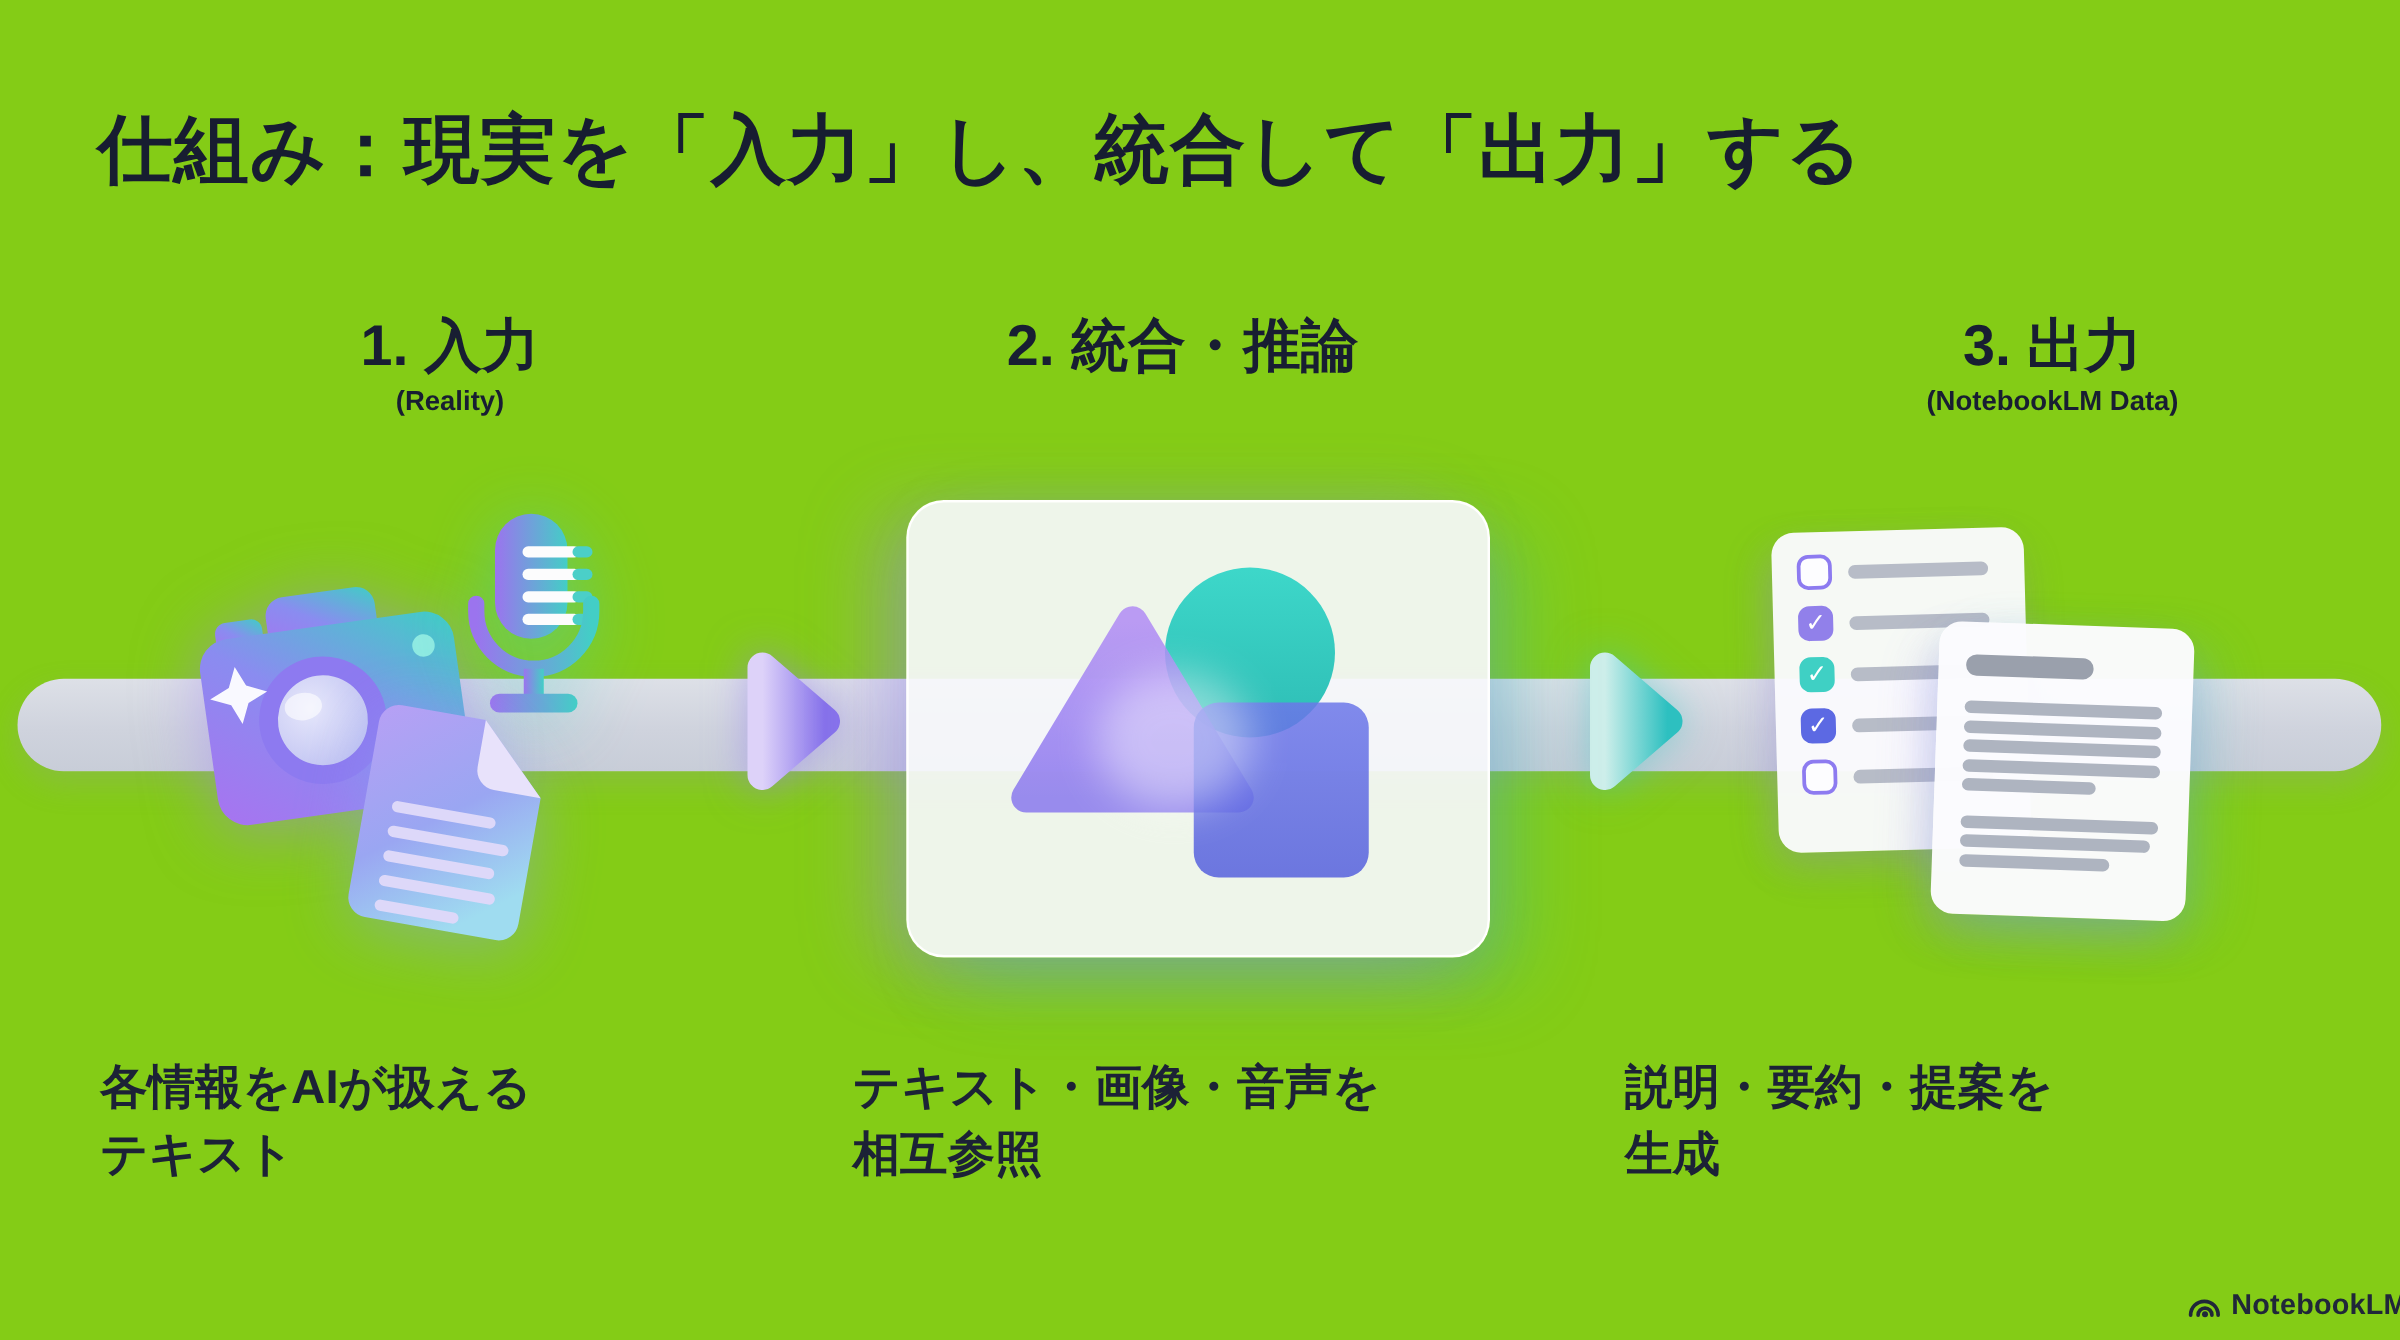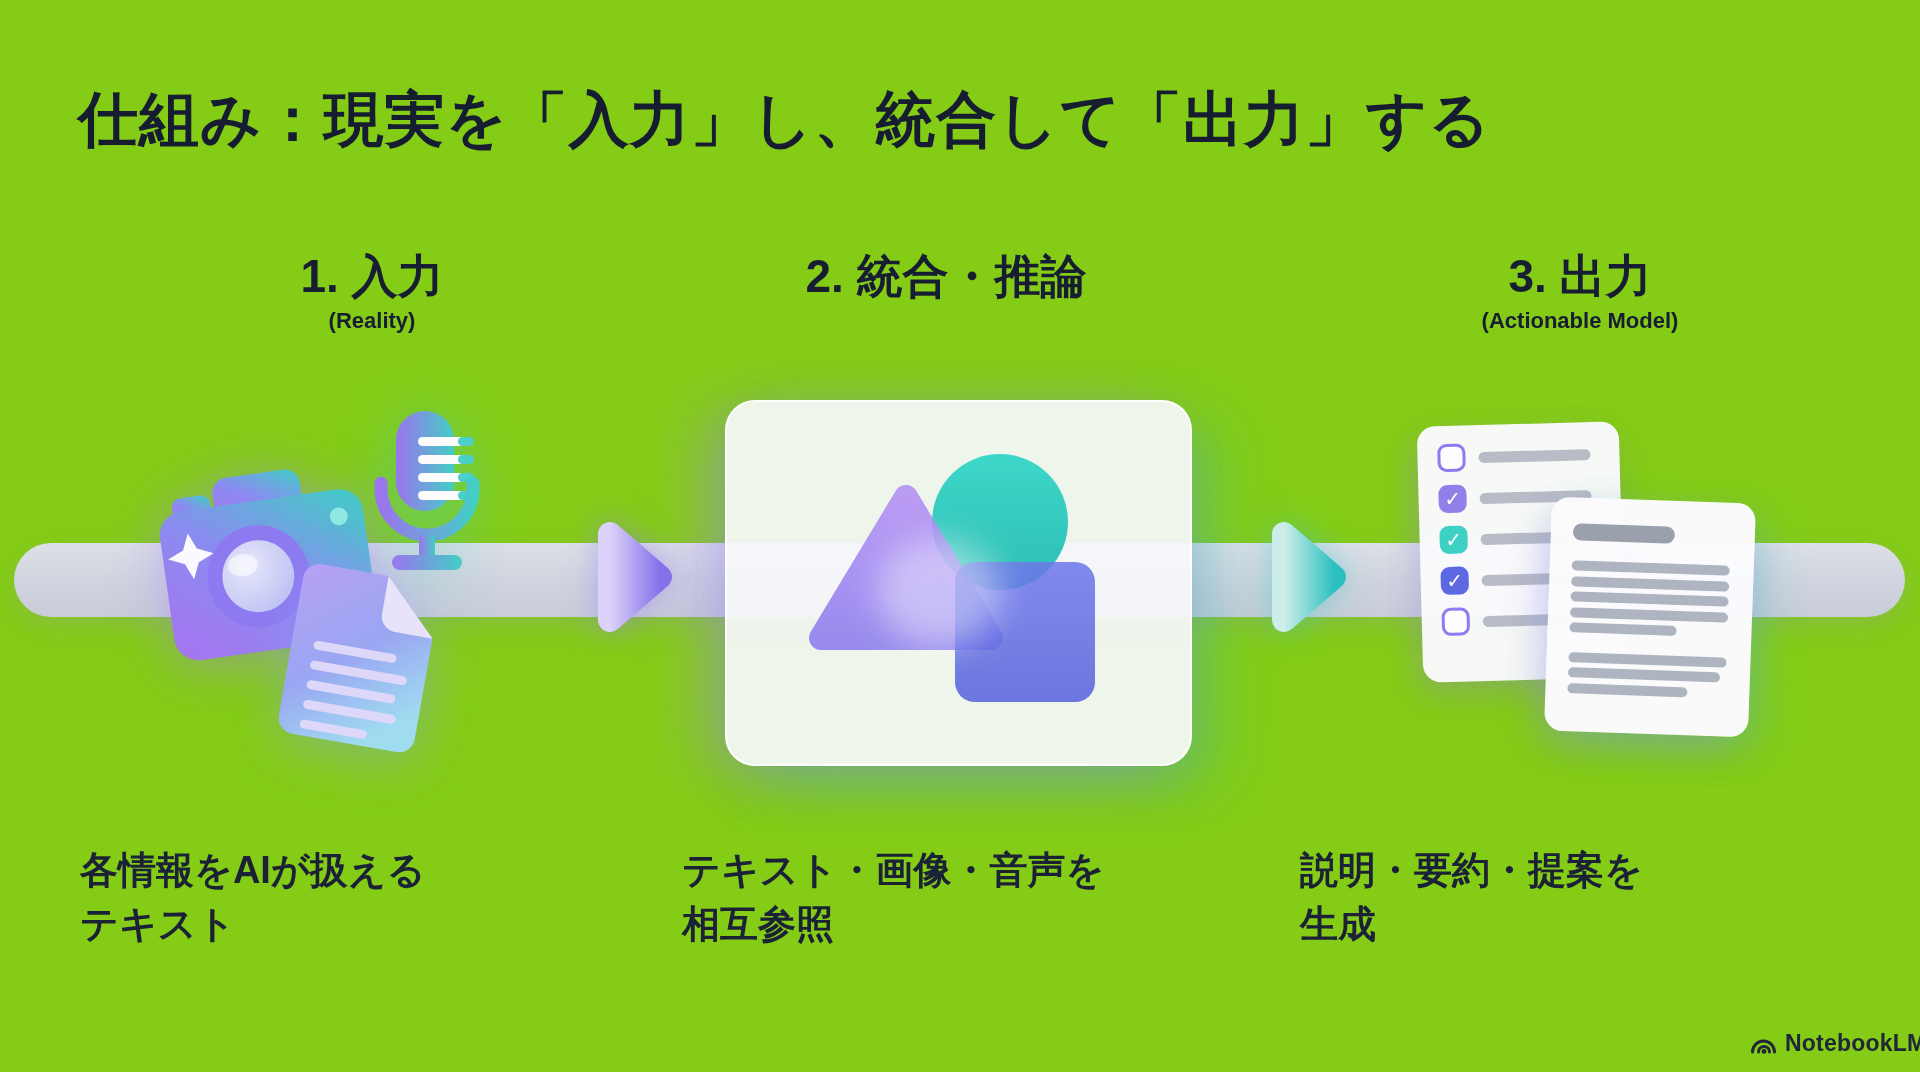--- a/index.html
+++ b/index.html
@@ -9,21 +9,21 @@
     font-family:"Liberation Sans","DejaVu Sans",sans-serif;
     color:#1a2033;
   }
   
   .title{
     position:absolute;left:78px;top:80px;width:1700px;
     font-size:60px;font-weight:700;letter-spacing:1px;color:#171d31;
   }
   
   .step-header{position:absolute;top:250px;width:460px;text-align:center;}
-  .step-header.c1{left:142px}.step-header.c2{left:716px}.step-header.c3{left:1350px}
+  .step-header.c1{left:130px}.step-header.c2{left:716px}.step-header.c3{left:1412px}
   .step-heading{font-size:46px;font-weight:700;line-height:1.15;color:#181e32;}
   .step-sub{font-size:22px;font-weight:700;margin-top:5px;color:#181e32;}
   
   .step-caption{position:absolute;top:844px;width:560px;text-align:left;
     font-size:38px;font-weight:700;line-height:1.42;color:#1c2236;}
   .step-caption.c1{left:80px}.step-caption.c2{left:682px}.step-caption.c3{left:1300px}
   
   .pipeline-bar{
     position:absolute;left:14px;top:543px;width:1891px;height:74px;border-radius:37px;
     background:linear-gradient(180deg,#dde0e7 0%,#cfd3dd 55%,#c8cdd8 100%);
@@ -89,21 +89,21 @@
 
   <div class="step-header c1">
     <div class="step-heading">1. 入力</div>
     <div class="step-sub">(Reality)</div>
   </div>
   <div class="step-header c2">
     <div class="step-heading">2. 統合・推論</div>
   </div>
   <div class="step-header c3">
     <div class="step-heading">3. 出力</div>
-    <div class="step-sub">(Actionable Model)</div>
+    <div class="step-sub">(NotebookLM Data)</div>
   </div>
 
   <div class="pipeline-bar"></div>
 
   <svg class="icon-layer glow-purple" style="left:135px;top:445px;" width="262" height="242" viewBox="0 0 262 242">
     <defs>
       <linearGradient id="camGrad" x1="0" y1="1" x2="1" y2="0">
         <stop offset="0" stop-color="#a873f0"></stop>
           <stop offset=".5" stop-color="#8a8cf0"></stop>
           <stop offset="1" stop-color="#3ecfc4"></stop>

